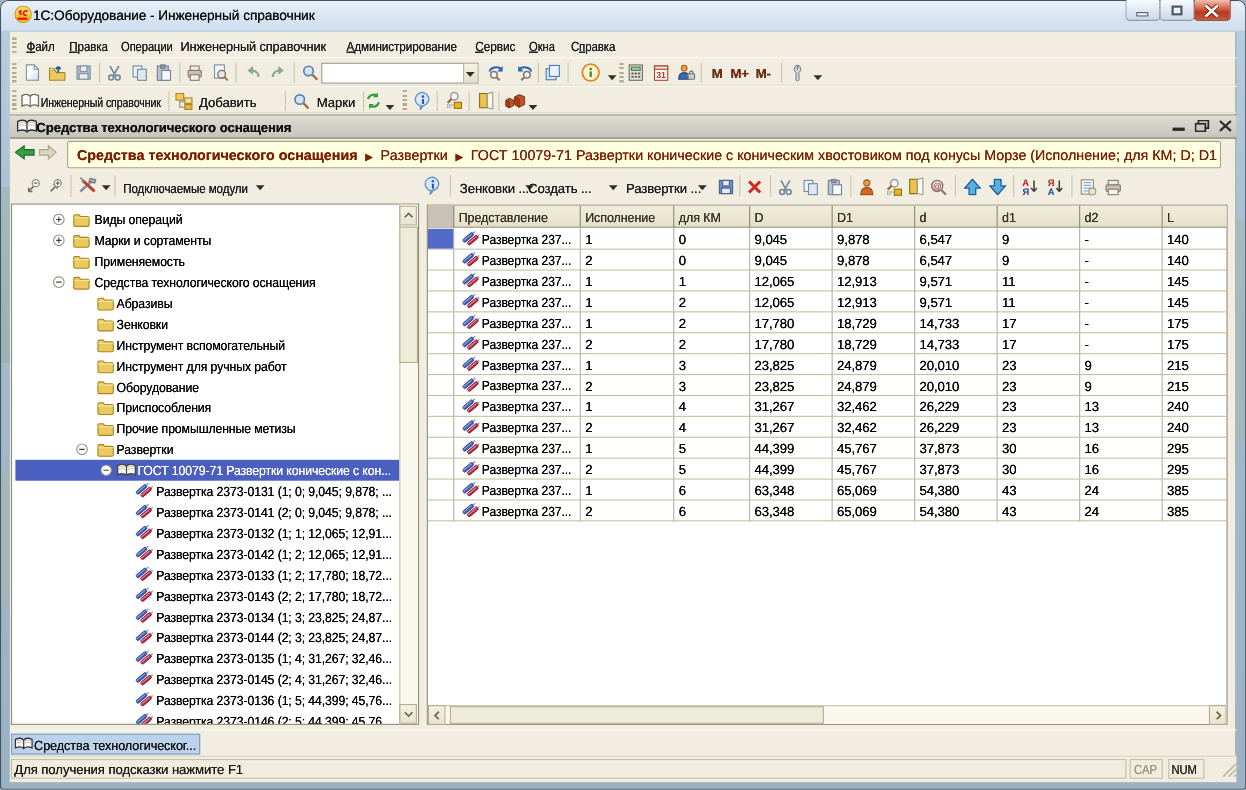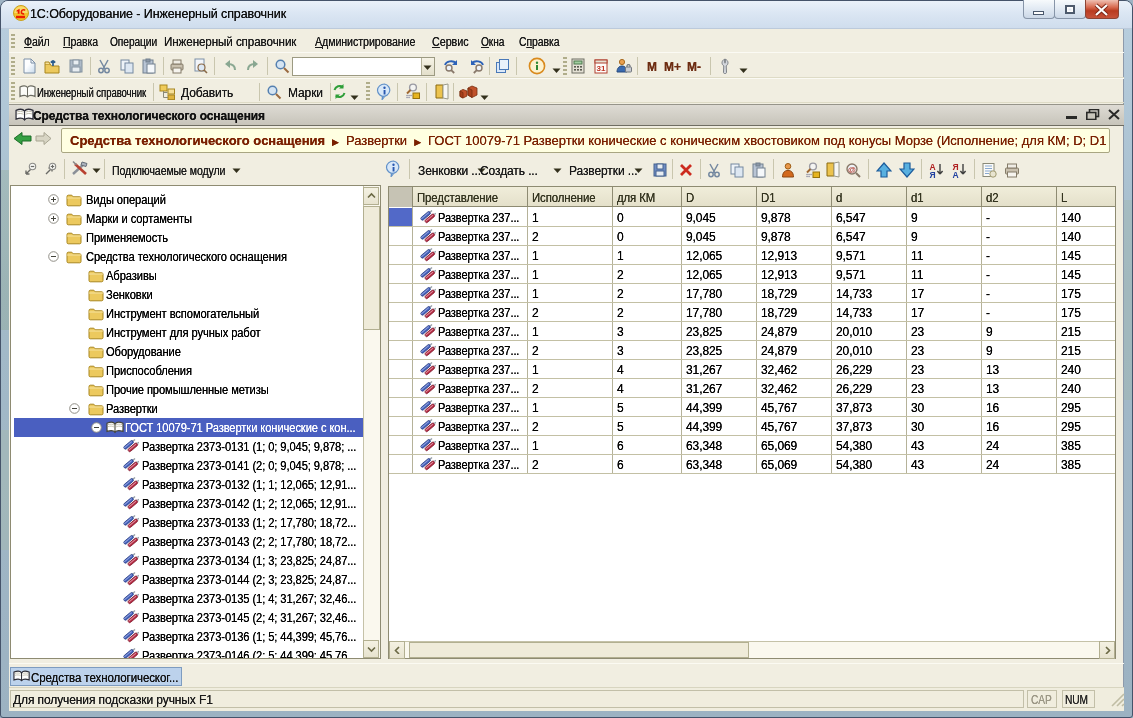--- a/index.html
+++ b/index.html
@@ -912,19 +912,19 @@
 <svg style="position:absolute;left:13px;top:670px;" width="17" height="12" viewBox="0 0 17 12">
     <g transform="scale(0.95)">
       <path d="M9 3C7.8 1.2 4.5.8 1 2.2v8.2c3.5-1.2 6.8-.8 8 .8 1.2-1.6 4.5-2 8-.8V2.2C13.5.8 10.2 1.2 9 3z" fill="#ffffff" stroke="#2e2e38" stroke-width="1.2"></path>
       <path d="M9 3v8.4" stroke="#2e2e38" stroke-width="1.1"></path>
       <path d="M2 3.6c2.4-.7 4.6-.5 6 .4M2 5.6c2.4-.7 4.6-.5 6 .4M10 4c1.4-.9 3.6-1.1 6-.4M10 6c1.4-.9 3.6-1.1 6-.4" stroke="#b8b4a0" stroke-width="0.8" fill="none"></path>
     </g>
   </svg>
 <div class="t" style="left:31px;top:671px;color:#111;transform:scaleX(0.96);">Средства технологическог...</div>
 <div style="left:9px;top:687px;width:1115px;height:24px;background:#f0edde;border-top:1px solid #d8d5c0;"></div>
 <div style="left:10px;top:690px;width:1014px;height:18px;border:1px solid #c2bfa8;"></div>
-<div class="t" style="left:13px;top:693px;color:#1a1a1a;">Для получения подсказки ручных F1</div>
+<div class="t" style="left:13px;top:693px;color:#1a1a1a;">Для получения подсказки нажмите F1</div>
 <div style="left:1027px;top:690px;width:30px;height:18px;border:1px solid #c2bfa8;"></div>
 <div class="t" style="left:1031px;top:693px;color:#9a9684;transform:scaleX(0.85);">CAP</div>
 <div style="left:1062px;top:690px;width:33px;height:18px;border:1px solid #c2bfa8;"></div>
 <div class="t" style="left:1065px;top:693px;color:#222;transform:scaleX(0.85);">NUM</div>
 <svg style="position:absolute;left:1110px;top:692px;" width="16" height="16" viewBox="0 0 16 16">
     <path d="M14 2L2 14M14 7L7 14M14 12l-2 2" stroke="#c0bda4" stroke-width="1.6"></path>
   </svg>
 </body></html>

